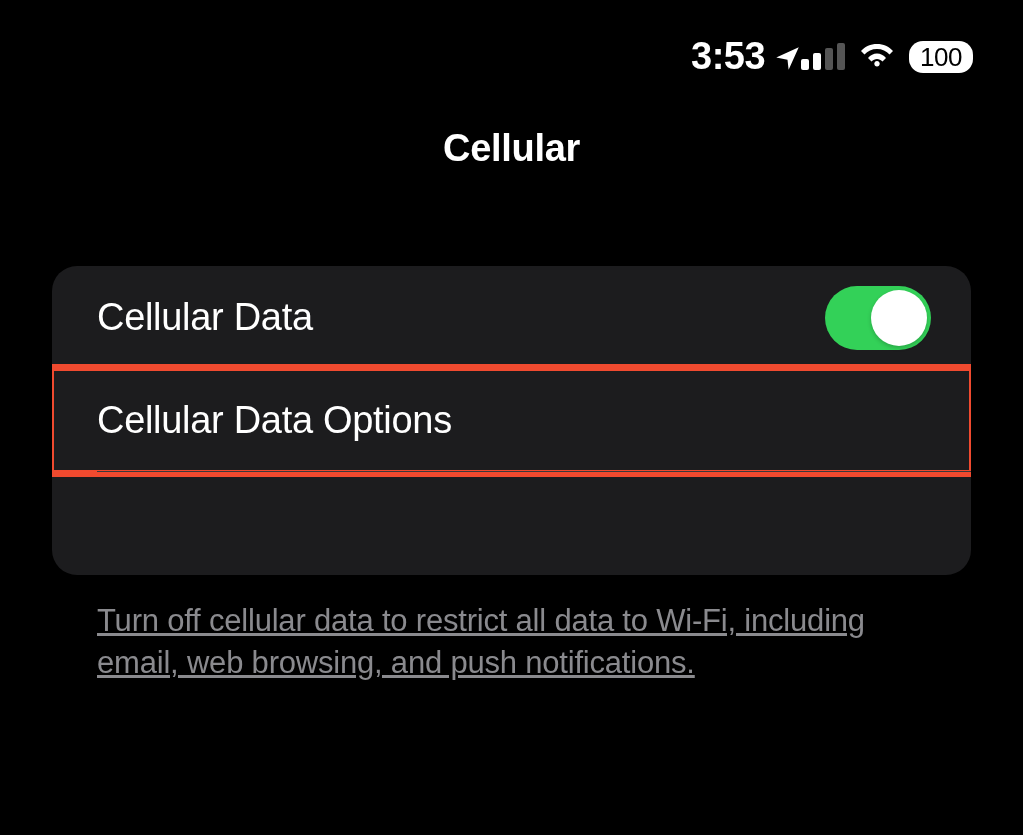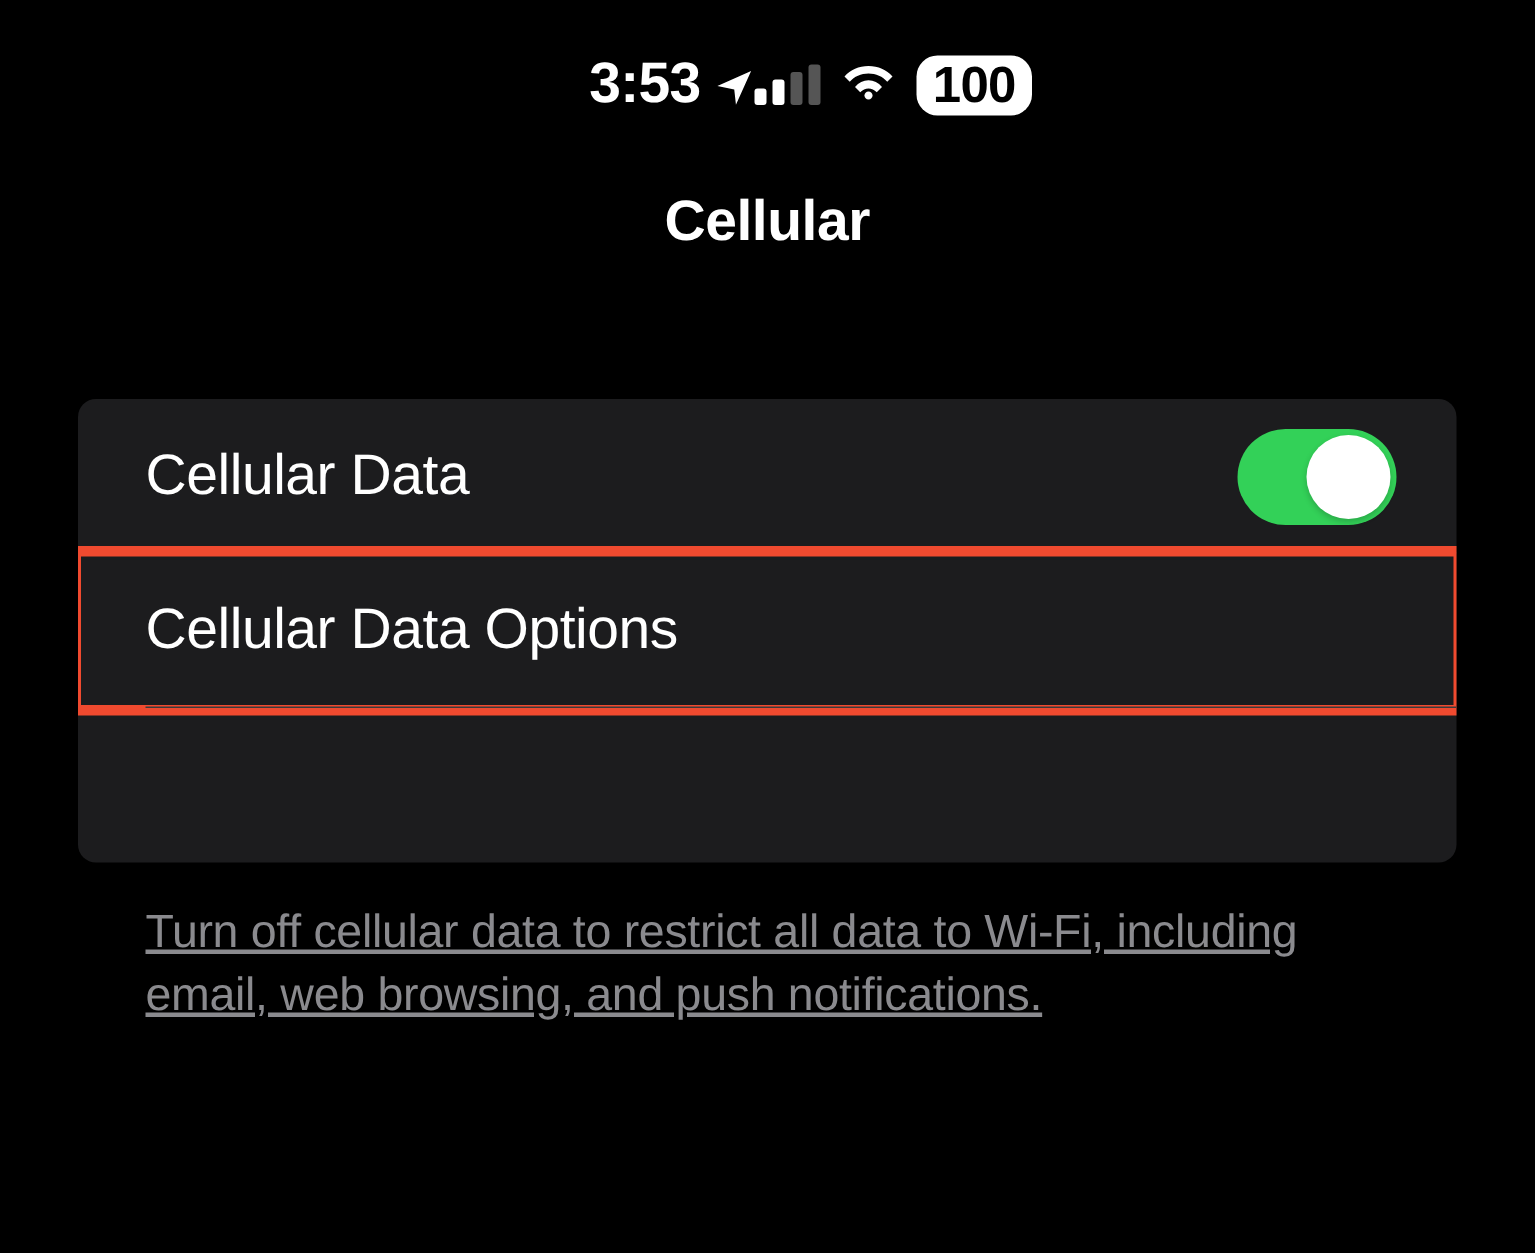--- a/index.html
+++ b/index.html
@@ -10,21 +10,21 @@
     body {
       width: 1023px;
       height: 835px;
       background: #000;
       font-family: -apple-system, 'SF Pro Display', 'Helvetica Neue', Arial, sans-serif;
       color: #fff;
       overflow: hidden;
     }
     .status-bar {
       display: flex;
-      justify-content: center;
+      justify-content: flex-end;
       align-items: center;
       padding: 35px 50px 20px 108px;
     }
     .status-left {
       display: flex;
       align-items: center;
       gap: 10px;
     }
     .time {
       font-size: 38px;
@@ -56,22 +56,22 @@
     .cell-bar.b2 { height: 17px; background: #fff; }
     .cell-bar.b3 { height: 22px; background: #555; }
     .cell-bar.b4 { height: 27px; background: #555; }
     .wifi-icon {
       width: 36px;
       height: 27px;
     }
     .battery-pill {
       background: #fff;
       color: #000;
-      font-size: 34px;
-      font-weight: 700;
+      font-size: 26px;
+      font-weight: 400;
       padding: 3px 11px;
       border-radius: 14px;
       line-height: 1;
       letter-spacing: -0.5px;
     }
     .nav-bar {
       display: flex;
       align-items: center;
       padding: 35px 20px 25px 20px;
       position: relative;
@@ -103,21 +103,21 @@
       transform: translateX(-50%);
       font-size: 38px;
       font-weight: 600;
       letter-spacing: -0.3px;
     }
     .content {
       padding: 78px 52px 0 52px;
     }
     .settings-group {
       background: #1c1c1e;
-      border-radius: 12px;
+      border-radius: 25px;
       overflow: hidden;
     }
     .settings-row {
       display: flex;
       align-items: center;
       justify-content: space-between;
       padding: 0 40px 0 45px;
       height: 103px;
       cursor: pointer;
       position: relative;

